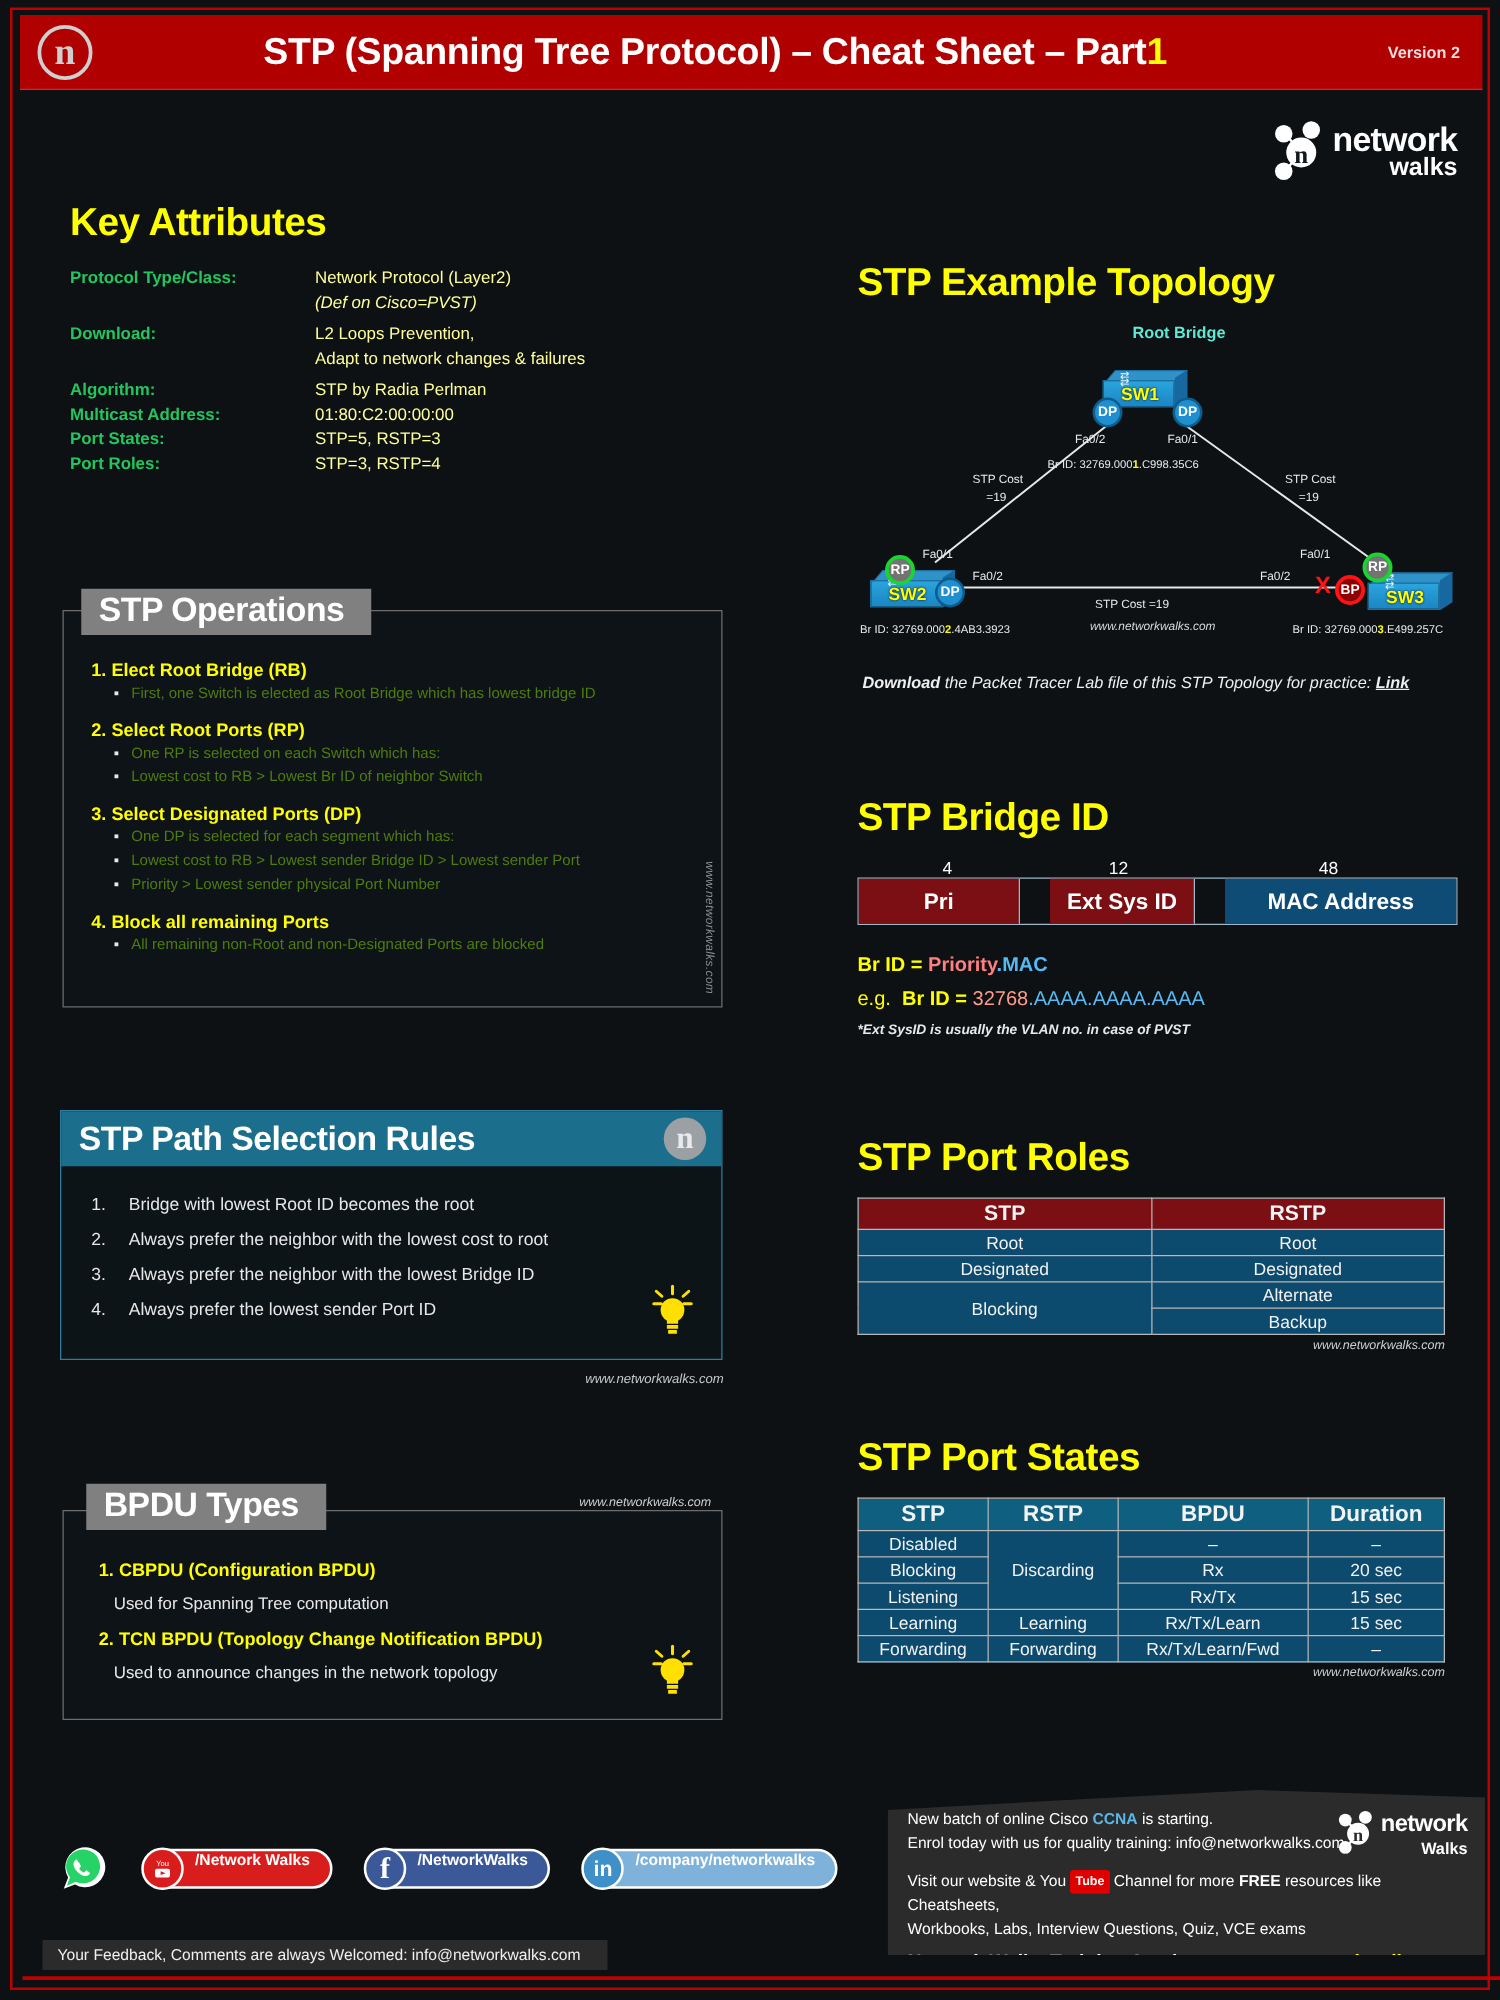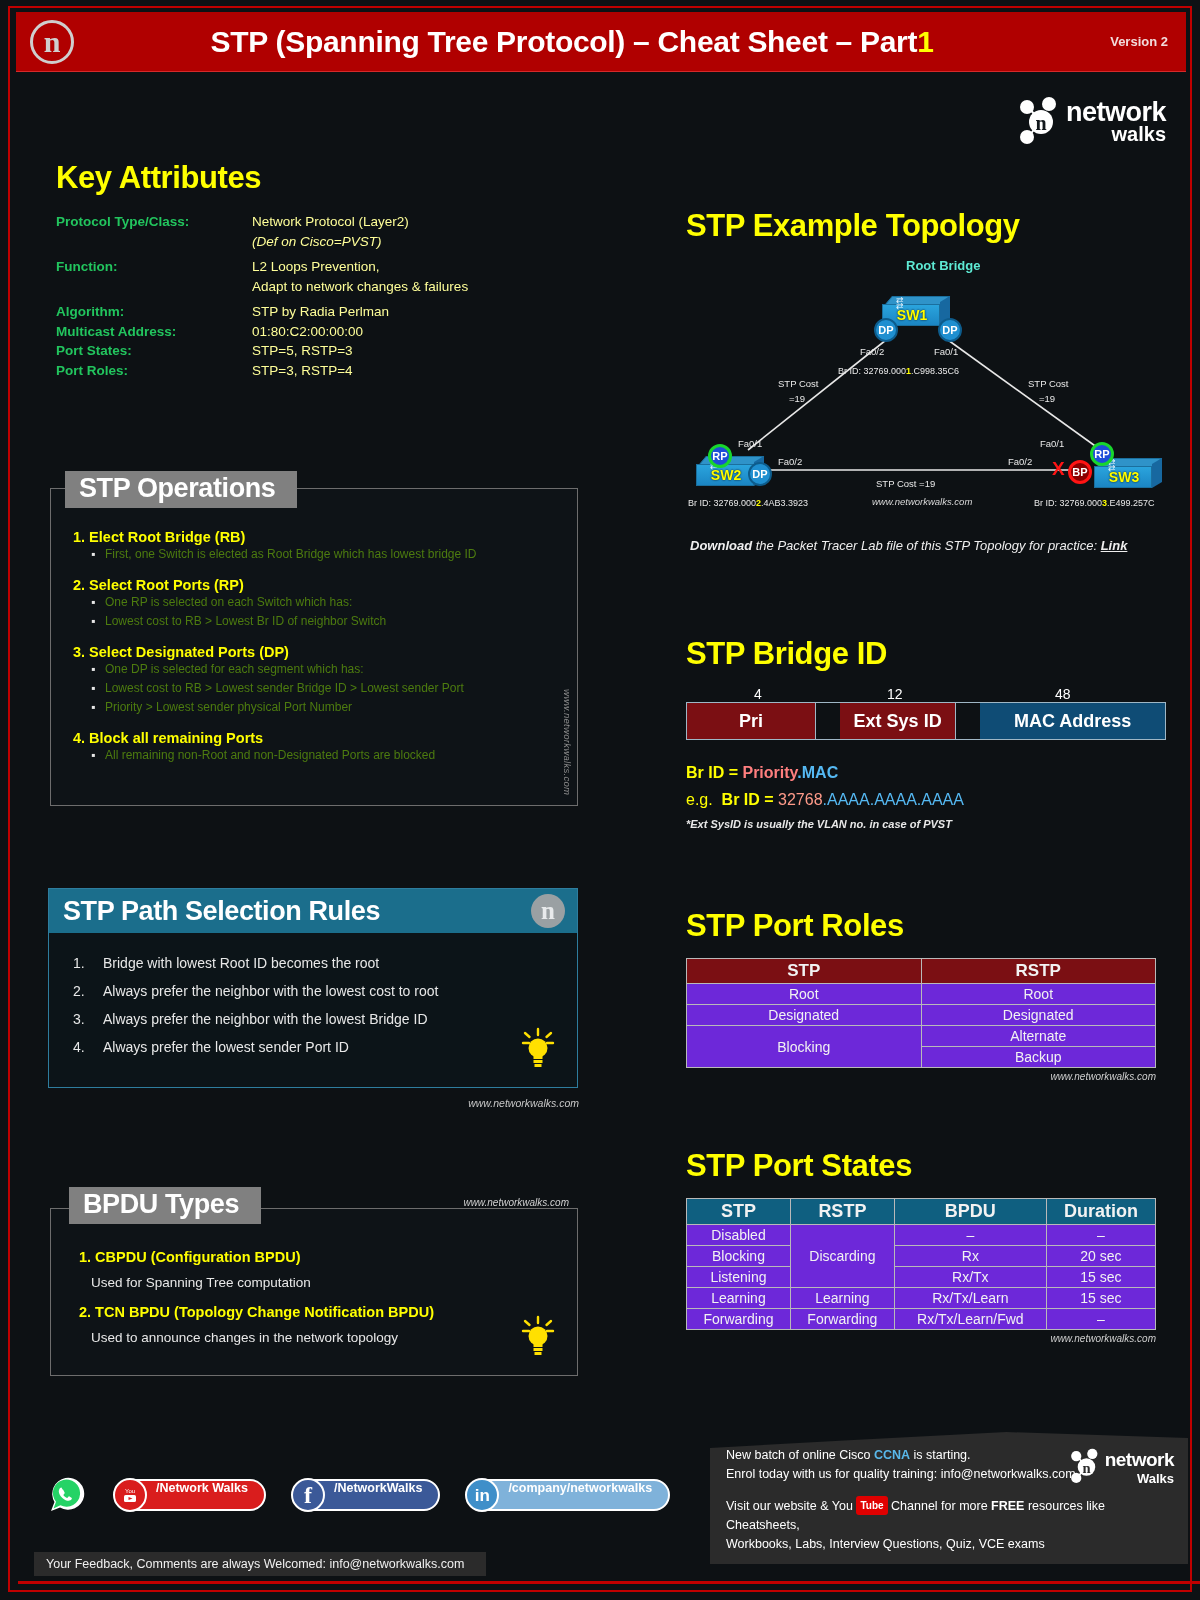--- a/index.html
+++ b/index.html
@@ -142,21 +142,21 @@
     color:#ffff00; font-weight:bold; font-size:14px; z-index:3;
     text-shadow:0 0 2px #000;
   }
   .arrows { position:absolute; left:14px; top:1px; color:#eaf6ff; font-size:9px; z-index:2; line-height:6px;}
   .badge {
     position:absolute; width:24px; height:24px; border-radius:50%;
     display:flex; align-items:center; justify-content:center;
     font-size:11px; font-weight:bold; z-index:5;
   }
   .badge.dp { background:#1f8fd0; border:2px solid #0d5c8c; color:#fff; }
-  .badge.rp { background:#1d4ed8; border:3px solid #18d62e; color:#fff; }
+  .badge.rp { background:#737373; border:3px solid #18d62e; color:#fff; }
   .badge.bp { background:#8b0000; border:3px solid #ff1414; color:#fff; }
   .tlabel { position:absolute; color:#e9e9e9; font-size:9.5px; white-space:nowrap; }
   .tlabel.green { color:#5eead4; font-weight:bold; font-size:13px;padding-left:28px; }
   .tlabel.brid { color:#e9e9e9; font-size:9px; }
   .tlabel.brid .hl { color:#ffff00; font-weight:bold; }
   .tlabel.wmi { color:#d8d8d8; font-style:italic; font-size:9.5px; }
   .xmark { position:absolute; color:#ff1414; font-weight:bold; font-size:19px; z-index:6; }
   .dl-line {
     position:absolute; left:4px; top:330px; width:488px;
     color:#efefef; font-size:13px; font-style:italic;
@@ -185,21 +185,21 @@
   .bid-l2 .a { color:#ffff00; font-weight:bold; }
   .bid-l2 .b { color:#ff9b8a; }
   .bid-l2 .c { color:#55b9f3; }
   .bid-note { margin-top:9px; color:#e8e8e8; font-size:11px; font-style:italic; font-weight:bold; }
 
   
   #port-roles { position:absolute; left:676px; top:900px; width:470px; }
   #port-states { position:absolute; left:676px; top:1140px; width:470px; }
   table.nt { border-collapse:collapse; width:100%; margin-top:14px; border:1px solid #b9b9b9; }
   table.nt th, table.nt td {
-    border:1px solid #b9b9b9; text-align:center; color:#f2f2f2; background:#6d28d9;
+    border:1px solid #b9b9b9; text-align:center; color:#f2f2f2; background:#0c4a6e;
     font-size:14px; padding:2px 4px;
   }
   table.nt th { font-size:17px; font-weight:bold; }
   #port-roles th { background:#7b0f13; }
   #port-states th { background:#0f5f80; font-size:18px; }
   .tbl-wm { text-align:right; color:#cfcfcf; font-size:10px; font-style:italic; margin-top:3px; }
 
   
   #promo {
     position:absolute; left:700px; top:1424px; width:478px; height:132px;
@@ -282,21 +282,21 @@
     <div class="ka-rows">
       <div class="ka-row">
           <div class="ka-k">Protocol Type/Class:</div>
           <div class="ka-v">Network Protocol (Layer2)</div>
         </div>
       <div class="ka-row">
           <div class="ka-k"></div>
           <div class="ka-v it">(Def on Cisco=PVST)</div>
         </div>
       <div class="ka-row" style="margin-top:6px">
-          <div class="ka-k">Function:</div>
+          <div class="ka-k">Download:</div>
           <div class="ka-v">L2 Loops Prevention,</div>
         </div>
       <div class="ka-row">
           <div class="ka-k"></div>
           <div class="ka-v">Adapt to network changes &amp; failures</div>
         </div>
       <div class="ka-row" style="margin-top:6px">
           <div class="ka-k">Algorithm:</div>
           <div class="ka-v">STP by Radia Perlman</div>
         </div>

